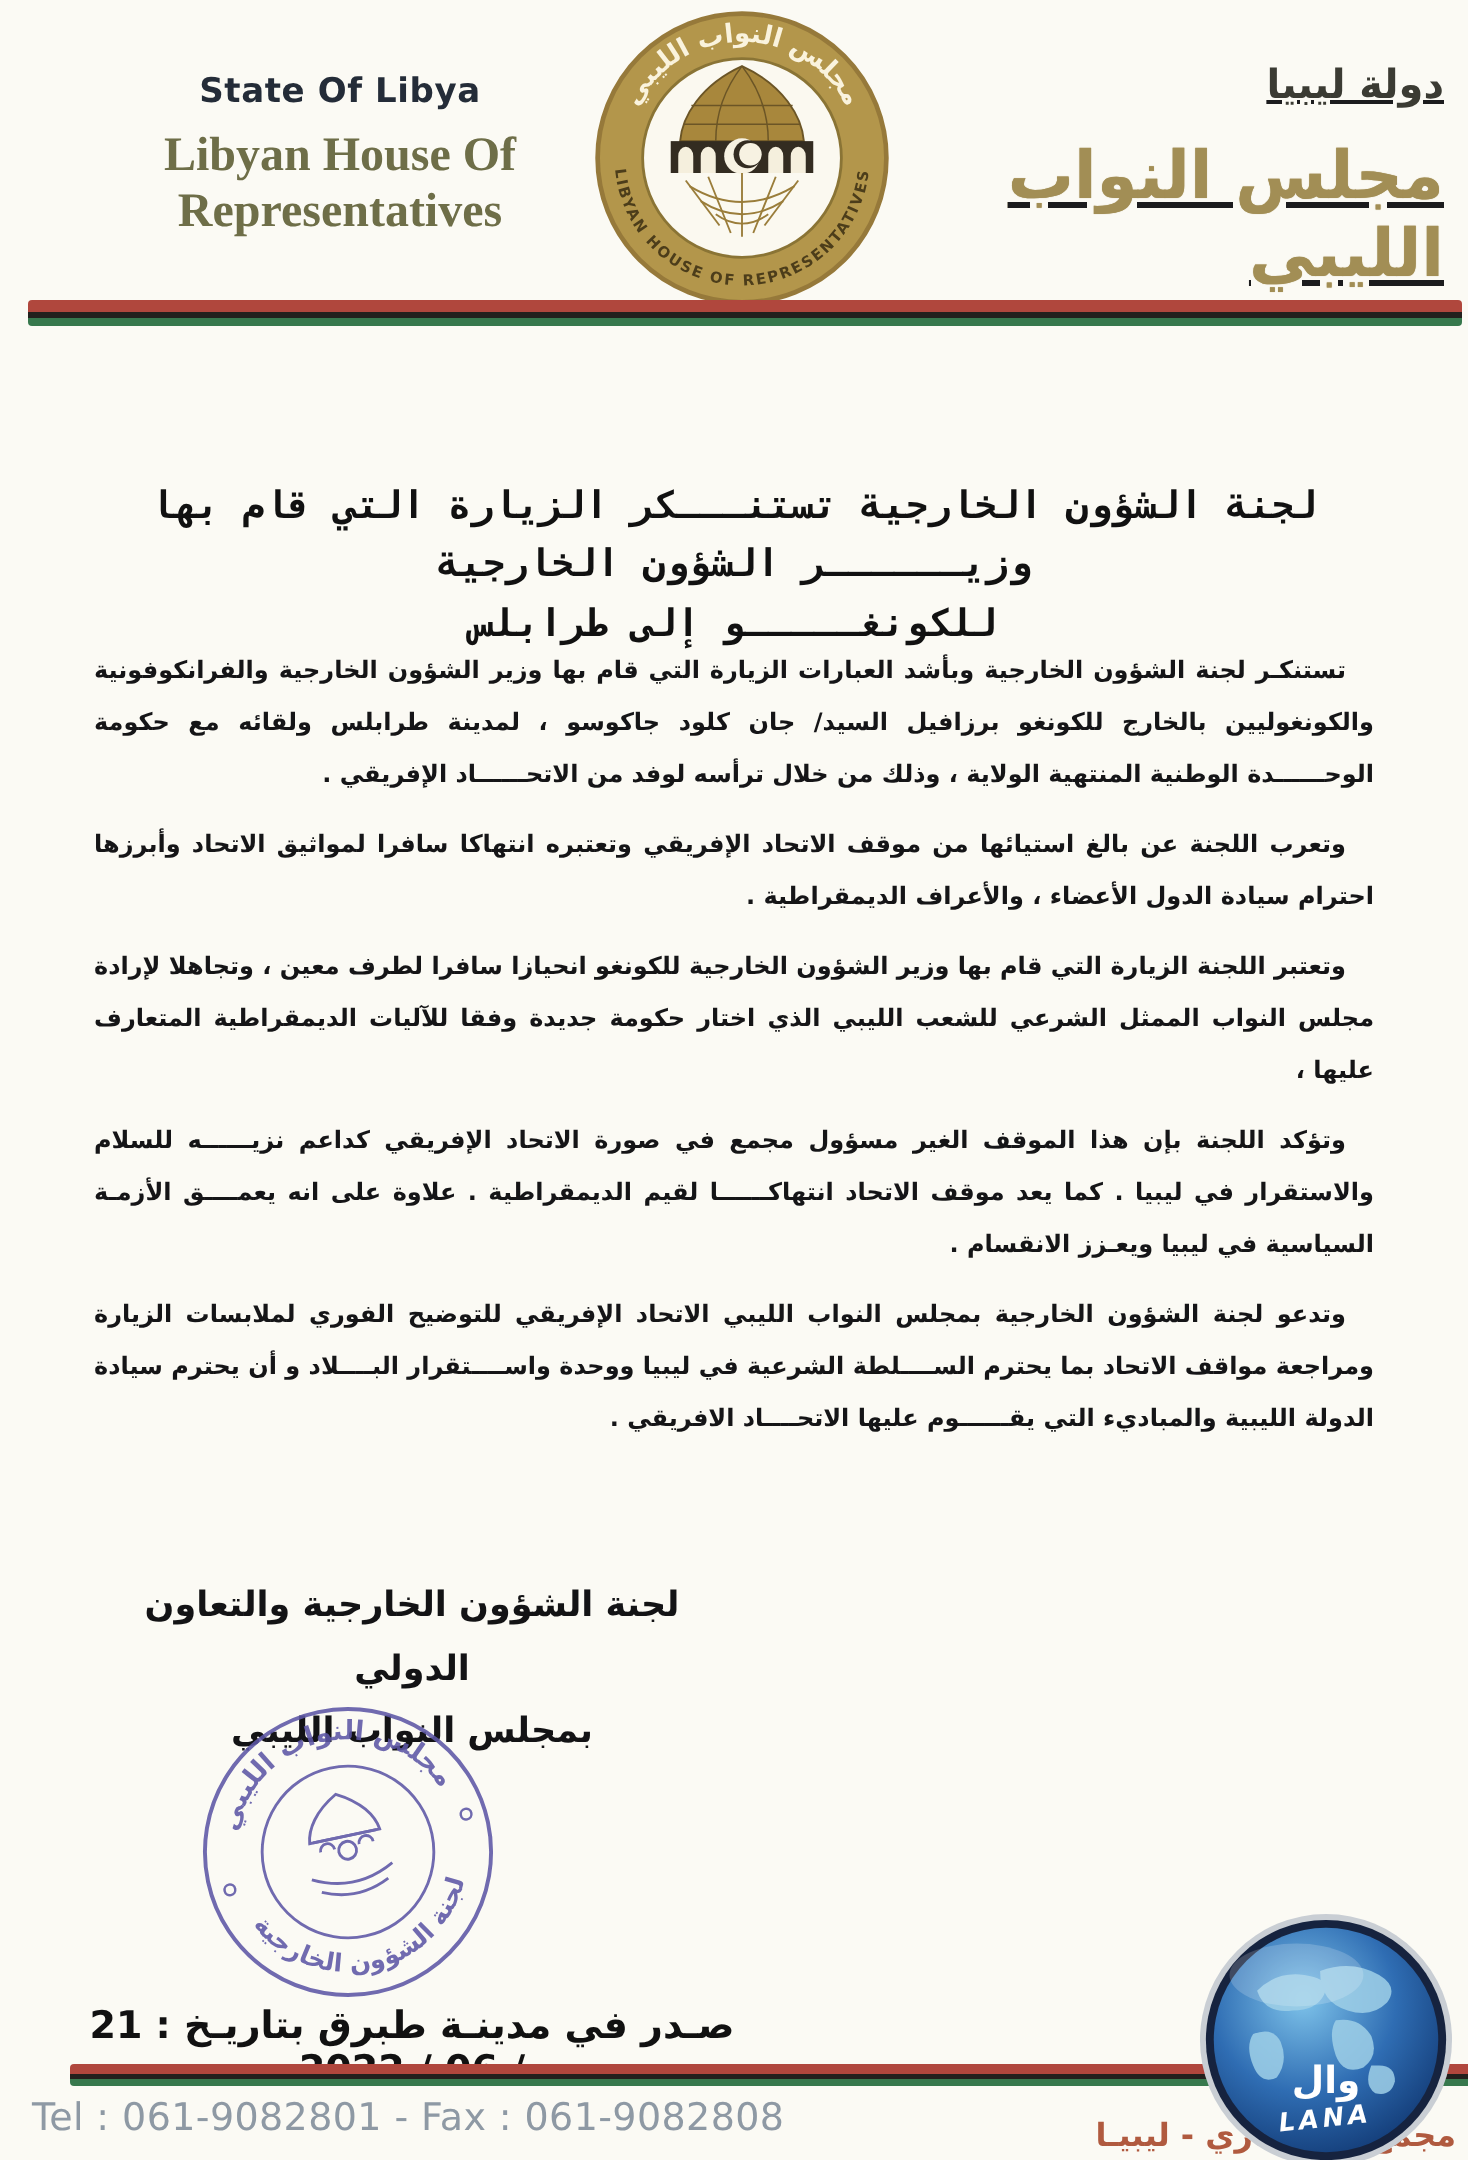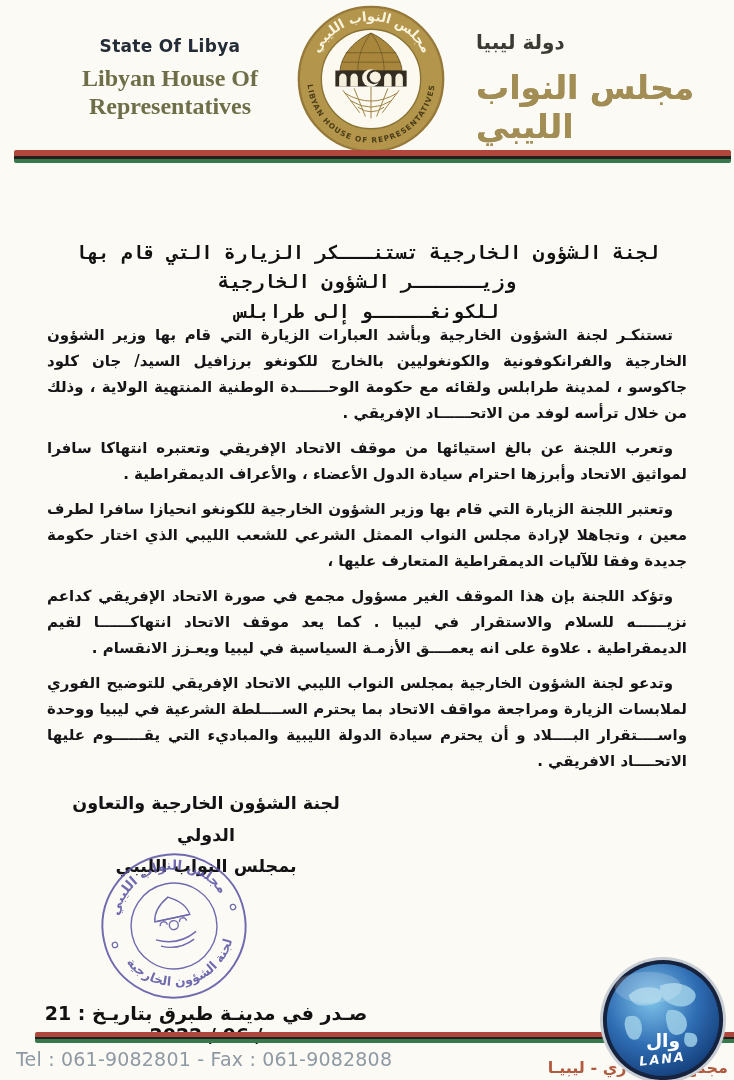--- a/index.html
+++ b/index.html
@@ -7,37 +7,37 @@
   .page {
     position:relative; width:734px; height:1080px; margin:0 auto;
     background:#fbfaf4; overflow:hidden;
     font-family:"DejaVu Sans", sans-serif; color:#1c1c1e;padding-left:34px;
   }
   
   .hdr-left { position:absolute; left:52px; top:36px; width:236px; text-align:center; }
   .hdr-state-en { font-size:17px; font-weight:bold; color:#242c38; letter-spacing:.3px; }
   .hdr-house-en { margin-top:9px; font-family:"Liberation Serif", serif; font-weight:bold;
                   font-size:24px; line-height:1.15; color:#6e6e48; }
-  .hdr-right { position:absolute; right:2px; top:30px; width:256px; text-align:left; direction:rtl; }
+  .hdr-right { position:absolute; right:12px; top:30px; width:256px; text-align:right; direction:rtl;text-decoration:underline; }
   .hdr-state-ar { font-size:20px; font-weight:bold; color:#3b3b33; letter-spacing:1px; }
   .hdr-house-ar { margin-top:14px; font-size:33px; font-weight:bold; color:#a28e55;
                   text-shadow:0 0 .4px #a28e55; }
   .seal { position:absolute; left:296px; top:4px; width:150px; height:150px; }
   
   .bar-top { position:absolute; left:14px; right:3px; top:150px; height:13px;
     background:linear-gradient(to bottom,#b0473d 0 46%,#23201d 46% 68%,#37784d 68% 100%);
     border-radius:2px; }
   .bar-bottom { position:absolute; left:35px; right:0; top:1032px; height:11px;
     background:linear-gradient(to bottom,#b0473d 0 45%,#23201d 45% 66%,#37784d 66% 100%);
     border-radius:2px 0 0 2px; z-index:1; }
   
   .doc-title { position:absolute; left:47px; top:240px; width:640px; direction:rtl;
     text-align:center; font-weight:bold; font-size:19px; line-height:1.55; color:#111;font-family:Liberation Mono, monospace; }
   .doc-body { position:absolute; left:47px; top:322px; width:640px; direction:rtl; }
-  .doc-body p { font-size:15px; font-weight:bold; line-height:26px; text-align:justify;
+  .doc-body p { font-size:12px; font-weight:bold; line-height:26px; text-align:justify;
     text-indent:14px; margin-bottom:9px; color:#151517; }
   .signature { position:absolute; left:55px; top:788px; width:302px; text-align:center;
     direction:rtl; font-weight:bold; font-size:17.5px; line-height:1.8; color:#131315; }
   .stamp { position:absolute; left:98px; top:850px; width:152px; height:152px;
     transform:rotate(-12deg); opacity:.88; }
   .date-line { position:absolute; left:38px; top:1002px; width:336px; direction:rtl;
     text-align:center; font-weight:bold; font-size:19px; color:#111; }
   
   .tel-line { position:absolute; left:16px; top:1048px; font-size:19px; color:#8e99a4;
     letter-spacing:.2px; }

